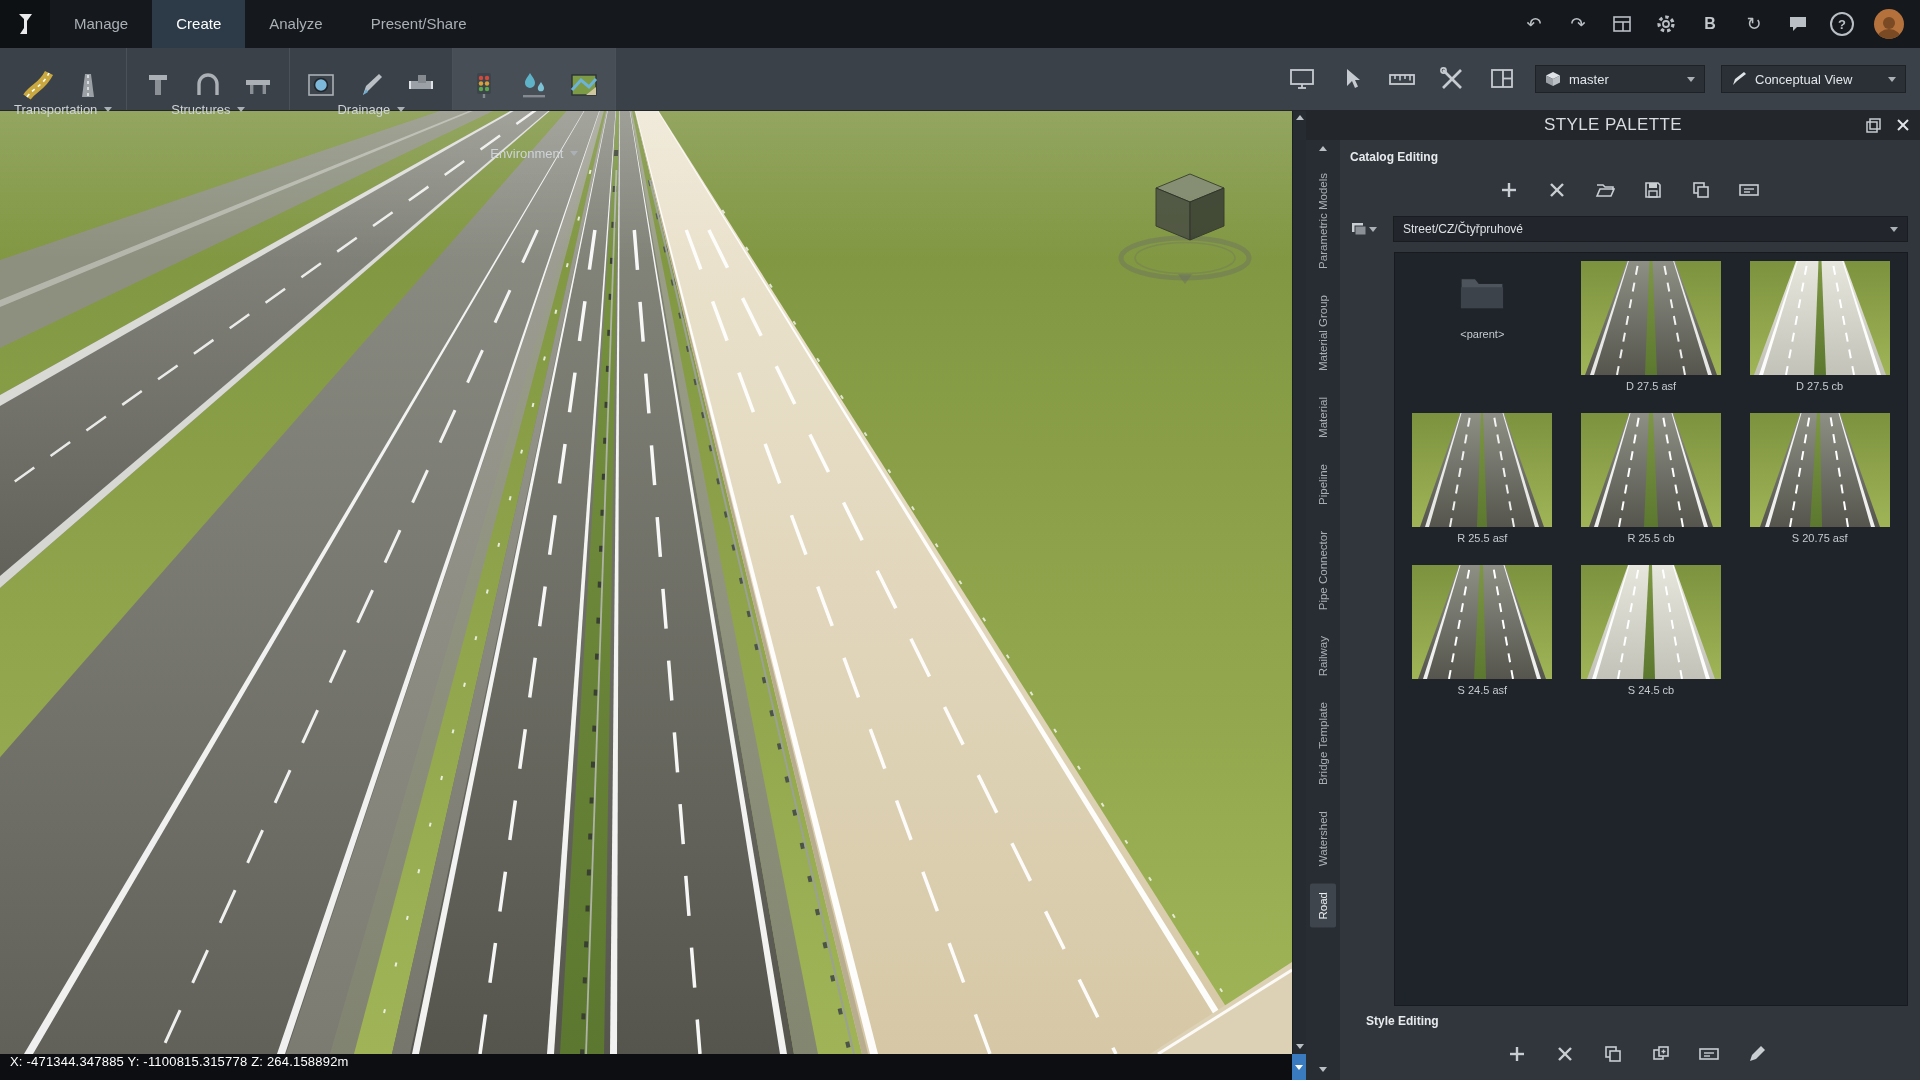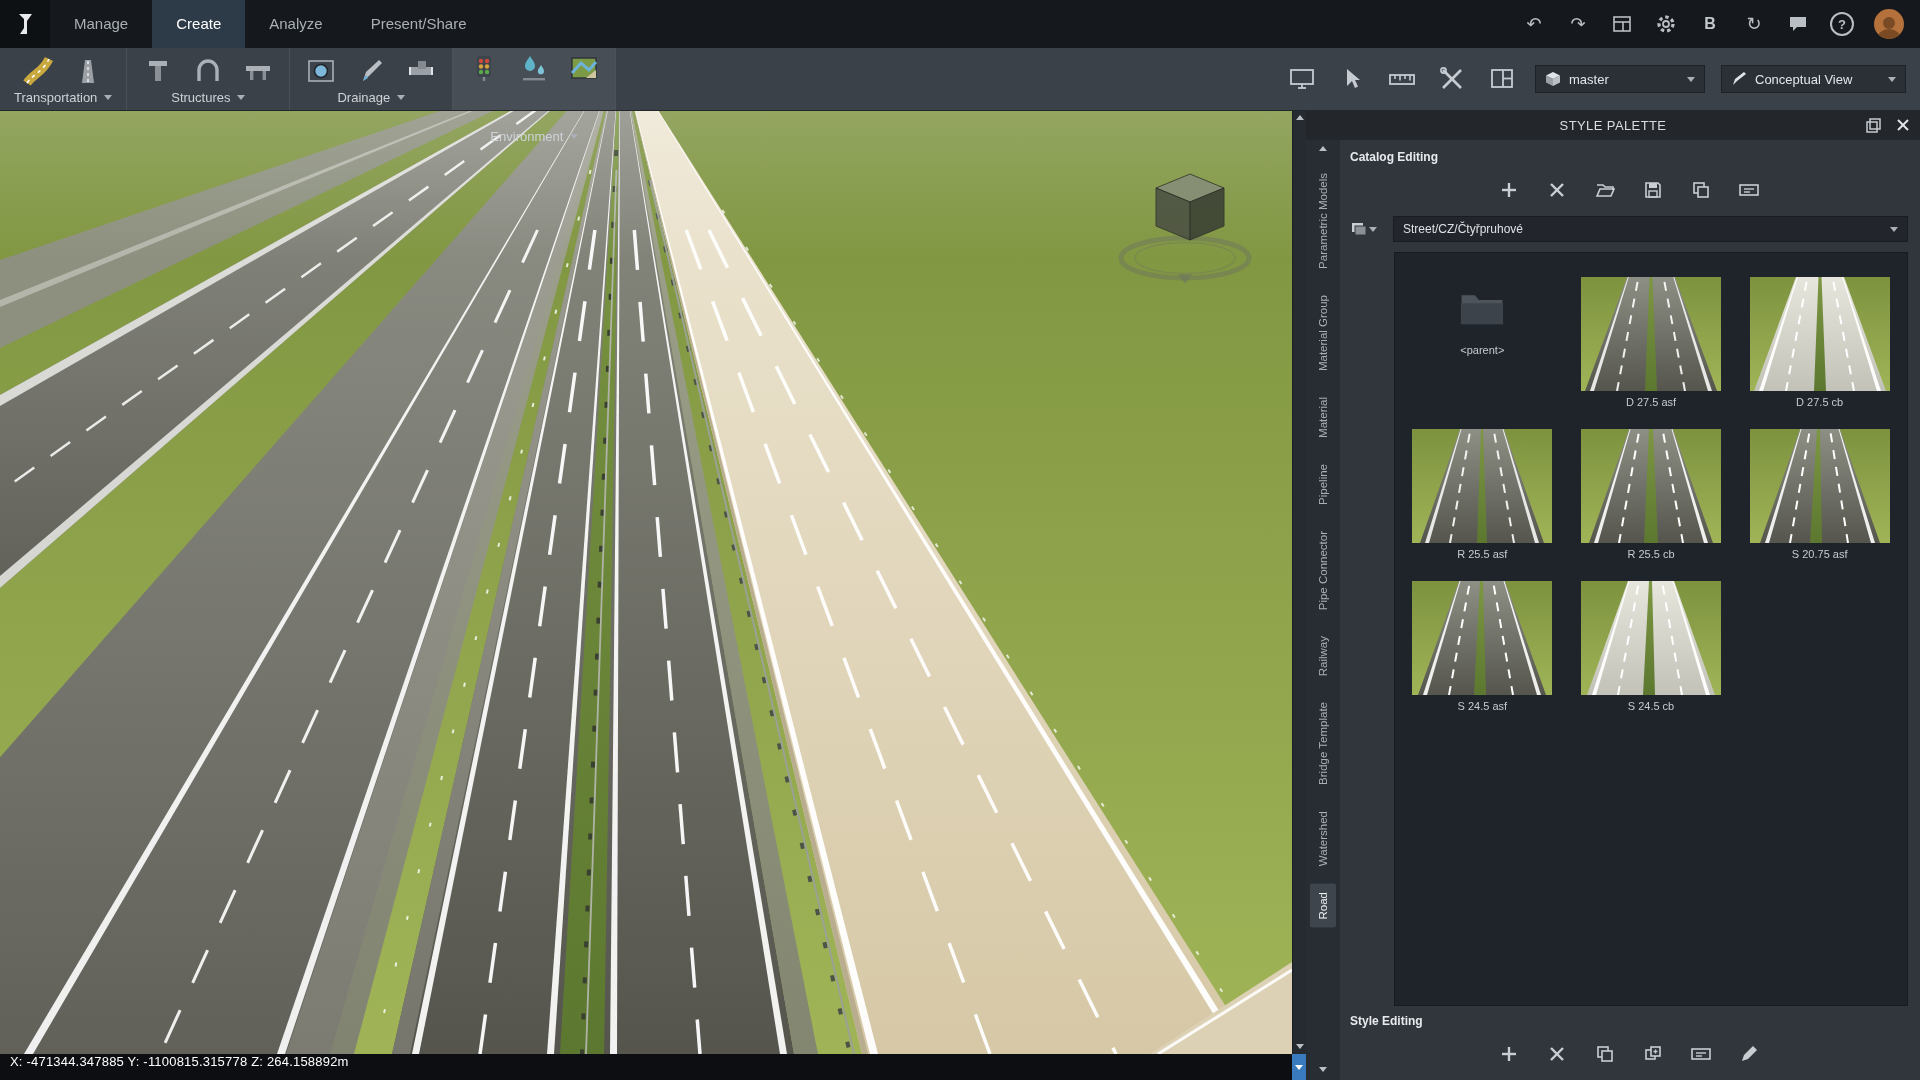--- a/index.html
+++ b/index.html
@@ -18,21 +18,21 @@
   .tb-btn svg{display:block;}
   .b-btn{font-weight:bold;font-size:16px;color:#c3c8cd;}
   .help-circle{width:20px;height:20px;border:2px solid #b9bfc5;border-radius:50%;
                display:flex;align-items:center;justify-content:center;font-size:13px;font-weight:bold;color:#b9bfc5;}
   .avatar{width:30px;height:30px;border-radius:50%;background:#b5713c;overflow:hidden;
           display:flex;align-items:flex-end;justify-content:center;}
 
   
   .ribbon{position:absolute;top:48px;left:0;width:100%;height:62px;background:#3b4148;
           border-bottom:1px solid #23272c;display:flex;align-items:stretch;z-index:29;}
-  .rgroup{display:flex;flex-direction:column;align-items:center;padding:3px 14px 2px;
+  .rgroup{display:flex;flex-direction:column;align-items:center;padding:20px 14px 2px;
           border-right:1px solid #4a5159;}
   .rgroup.hl{background:#474e56;gap:44px;}
   .rgroup .gicons{flex:1;display:flex;align-items:center;gap:16px;}
   .glabel{display:flex;align-items:center;gap:7px;font-size:13px;color:#ced3d8;padding-bottom:3px;}
   .caret{width:0;height:0;border-left:4px solid transparent;border-right:4px solid transparent;
          border-top:5px solid #aab0b6;}
   .ric{width:34px;height:34px;display:flex;align-items:center;justify-content:center;}
   .rb-right{margin-left:auto;display:flex;align-items:center;gap:16px;padding-right:14px;}
   .dd{height:26px;background:#2b3037;border:1px solid #1e2226;display:flex;align-items:center;
       gap:8px;padding:0 9px;font-size:13px;color:#e2e6ea;}
@@ -55,47 +55,47 @@
   .sc-blue{position:absolute;top:1054px;left:1292px;width:14px;height:26px;background:#3a7bc0;
            display:flex;align-items:center;justify-content:center;z-index:27;}
   .arr-up{width:0;height:0;border-left:4px solid transparent;border-right:4px solid transparent;border-bottom:5px solid #b9bfc5;}
   .arr-dn{width:0;height:0;border-left:4px solid transparent;border-right:4px solid transparent;border-top:5px solid #b9bfc5;}
   .arr-dn.w{border-top-color:#fff;}
 
   
   .panel{position:absolute;top:110px;left:1306px;width:614px;height:970px;background:#31363d;
          display:flex;flex-direction:column;z-index:28;}
   .panel-header{height:30px;background:#23272c;display:flex;align-items:center;justify-content:center;
-                position:relative;font-size:13px;color:#d9dde1;letter-spacing:.4px;flex:none;}
+                position:relative;font-size:17px;color:#d9dde1;letter-spacing:.4px;flex:none;}
   .ph-btns{position:absolute;right:8px;top:0;height:30px;display:flex;align-items:center;gap:12px;}
   .ph-btn{width:18px;height:18px;display:flex;align-items:center;justify-content:center;}
   .panel-body{flex:1;display:flex;min-height:0;}
   .tabstrip{width:34px;background:#282d33;display:flex;flex-direction:column;align-items:center;
             padding:2px 0 4px;gap:10px;flex:none;}
   .strip-arrow{width:24px;height:13px;display:flex;align-items:center;justify-content:center;flex:none;}
   .vtab{writing-mode:vertical-rl;transform:rotate(180deg);font-size:11.5px;color:#a9afb6;
         padding:8px 7px;border-radius:2px;white-space:nowrap;cursor:default;}
   .vtab.active{background:#3f454d;color:#eef1f3;}
   .panel-content{flex:1;display:flex;flex-direction:column;padding:8px 12px 10px 10px;min-width:0;}
   .section-label{font-size:12px;font-weight:bold;color:#e8ebee;margin:2px 0 4px;flex:none;}
   .icon-row{display:flex;justify-content:center;align-items:center;gap:24px;padding:10px 0 14px;flex:none;}
   .p-ico{width:24px;height:24px;display:flex;align-items:center;justify-content:center;}
   .path-row{display:flex;align-items:center;gap:15px;margin:0 0 10px 0;flex:none;}
   .path-btn{width:28px;height:24px;display:flex;align-items:center;justify-content:center;gap:2px;}
   .path-dd{flex:1;height:24px;background:#22262c;border:1px solid #191d21;display:flex;align-items:center;
            justify-content:space-between;padding:0 9px;font-size:12px;color:#dde1e5;}
-  .catalog-grid{flex:1;background:#1f232a;border:1px solid #171b1f;padding:24px 8px;
+  .catalog-grid{flex:1;background:#1f232a;border:1px solid #171b1f;padding:8px 8px;
                 display:grid;grid-template-columns:repeat(3,1fr);grid-auto-rows:150px;
                 gap:2px 10px;align-content:start;overflow:hidden;margin-left:44px;}
   .cat-item{display:flex;flex-direction:column;align-items:center;}
   .thumb{width:140px;height:114px;flex:none;}
   .thumb svg{display:block;width:140px;height:114px;}
   .cat-label{margin-top:5px;font-size:11px;color:#c6cbd0;white-space:nowrap;}
   .folder-wrap{width:140px;height:62px;display:flex;align-items:center;justify-content:center;}
-  .style-row{flex:none;}
+  .style-row{flex:none;margin-left:16px;}
 
   .ib svg{display:block;}
 </style>
 </head>
 <body>
 
 <div class="root">
 
   <div class="topbar">
     <div class="logo">

